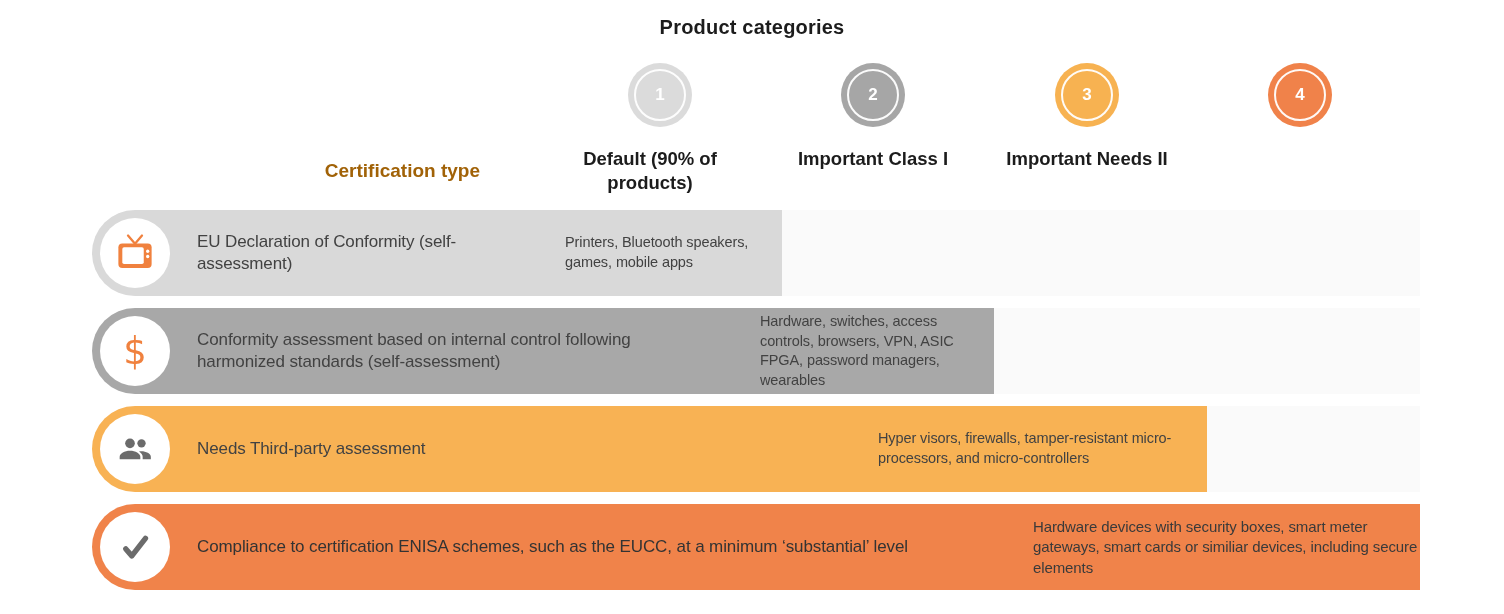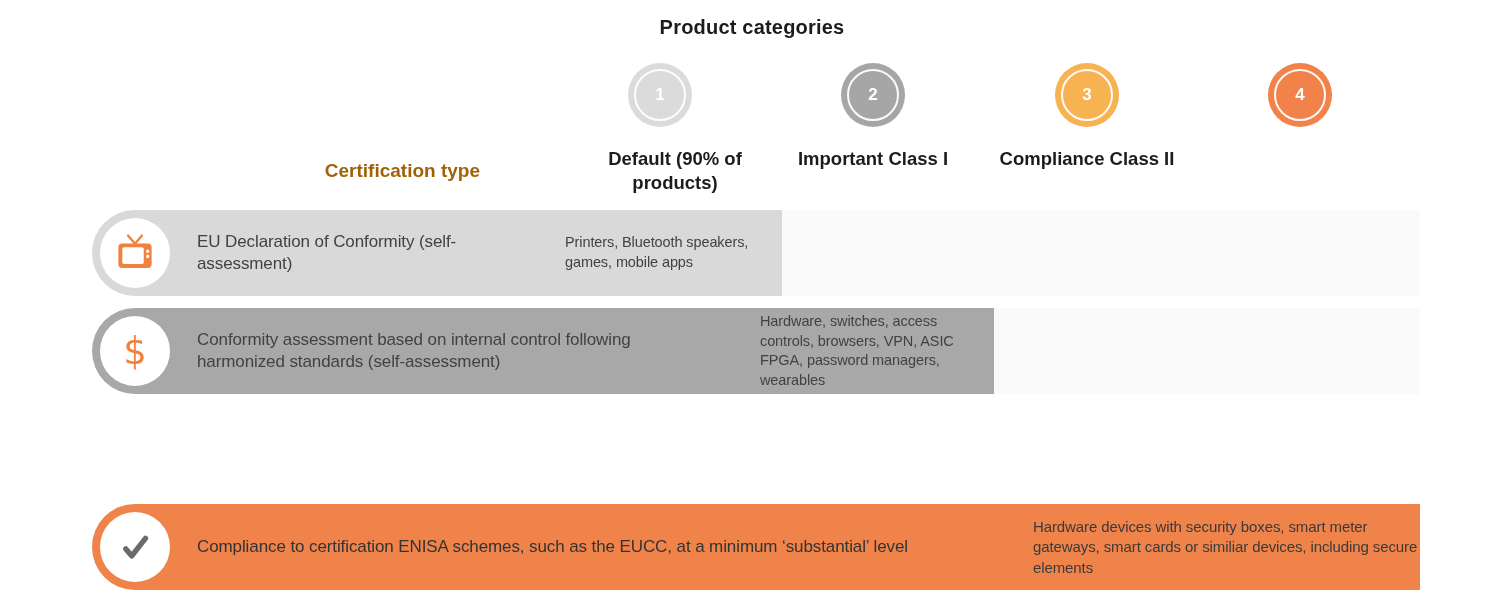--- a/index.html
+++ b/index.html
@@ -37,21 +37,21 @@
   
   .cert-header{
     position:absolute;top:160px;left:140px;width:340px;
     text-align:right;font-size:19px;font-weight:700;color:#a16207;
   }
   .col-header{
     position:absolute;top:147px;width:210px;
     text-align:center;font-size:18.5px;font-weight:700;color:#1c1c1c;
     line-height:1.28;
   }
-  .h1{left:570px;text-align:center;}
+  .h1{left:545px;text-align:center;}
   .h2{left:768px;}
   .h3{left:982px;}
   .h4{left:1195px;}
 
   
   .row{position:absolute;left:92px;width:1328px;height:86px;}
   .r1{top:210px;} .r2{top:308px;} .r3{top:406px;} .r4{top:504px;}
   .track{
     position:absolute;inset:0;background:#fafafa;
     border-radius:43px 0 0 43px;
@@ -111,21 +111,21 @@
     <div class="num">3</div>
   </div>
   <div class="circle c4">
     <div class="ring"></div>
     <div class="num">4</div>
   </div>
 
   <div class="cert-header">Certification type</div>
   <div class="col-header h1">Default (90% of products)</div>
   <div class="col-header h2">Important Class I</div>
-  <div class="col-header h3">Compliance Class II</div>
+  <div class="col-header h3">Important Needs II</div>
 
   <div class="row r1">
     <div class="track"></div>
     <div class="bar bar1"></div>
     <div class="badge">
       <svg width="42" height="42" viewBox="0 0 48 48">
         <path d="M16 4 L24 13.5 L32 4" stroke="#f0813e" stroke-width="2.6" fill="none" stroke-linecap="round"></path>
         <rect x="5" y="13" width="38" height="28" rx="4.5" fill="#f0813e"></rect>
         <rect x="9.5" y="17.5" width="24.5" height="19" rx="2" fill="#ffffff"></rect>
         <circle cx="38.5" cy="22" r="1.9" fill="#ffffff"></circle>
@@ -139,20 +139,34 @@
   <div class="row r2">
     <div class="track"></div>
     <div class="bar bar2"></div>
     <div class="badge">
       <span class="dollar">$</span>
     </div>
     <div class="label l2">Conformity assessment based on internal control following harmonized standards (self-assessment)</div>
     <div class="product p2">Hardware, switches, access controls, browsers, VPN, ASIC FPGA, password managers, wearables</div>
   </div>
 
+  <div class="row r3">
+    <div class="track"></div>
+    <div class="bar bar3"></div>
+    <div class="badge">
+      <svg width="40" height="40" viewBox="0 0 24 24" fill="#6b6b6b">
+        <circle cx="9" cy="8.6" r="2.9"></circle>
+        <circle cx="15.9" cy="8.6" r="2.5"></circle>
+        <path d="M9 13c-3.2 0-6.2 1.6-6.2 3.6v1.6h12.4v-1.6C15.2 14.6 12.2 13 9 13z"></path>
+        <path d="M15.9 13.3c-.5 0-1 .05-1.5.16 1.4.85 2.2 2 2.2 3.14v1.6h4.9v-1.6c0-1.9-3-3.3-5.6-3.3z"></path>
+      </svg>
+    </div>
+    <div class="label l3">Needs Third-party assessment</div>
+    <div class="product p3">Hyper visors, firewalls, tamper-resistant micro-processors, and micro-controllers</div>
+  </div>
 
   <div class="row r4">
     <div class="track"></div>
     <div class="bar bar4"></div>
     <div class="badge">
       <svg width="38" height="38" viewBox="0 0 24 24">
         <path d="M6.2 13.2 L10 17.6 L18.6 6.6" stroke="#6b6b6b" stroke-width="3.4" fill="none" stroke-linecap="round" stroke-linejoin="round"></path>
       </svg>
     </div>
     <div class="label l4">Compliance to certification ENISA schemes, such as the EUCC, at a minimum ‘substantial’ level</div>

